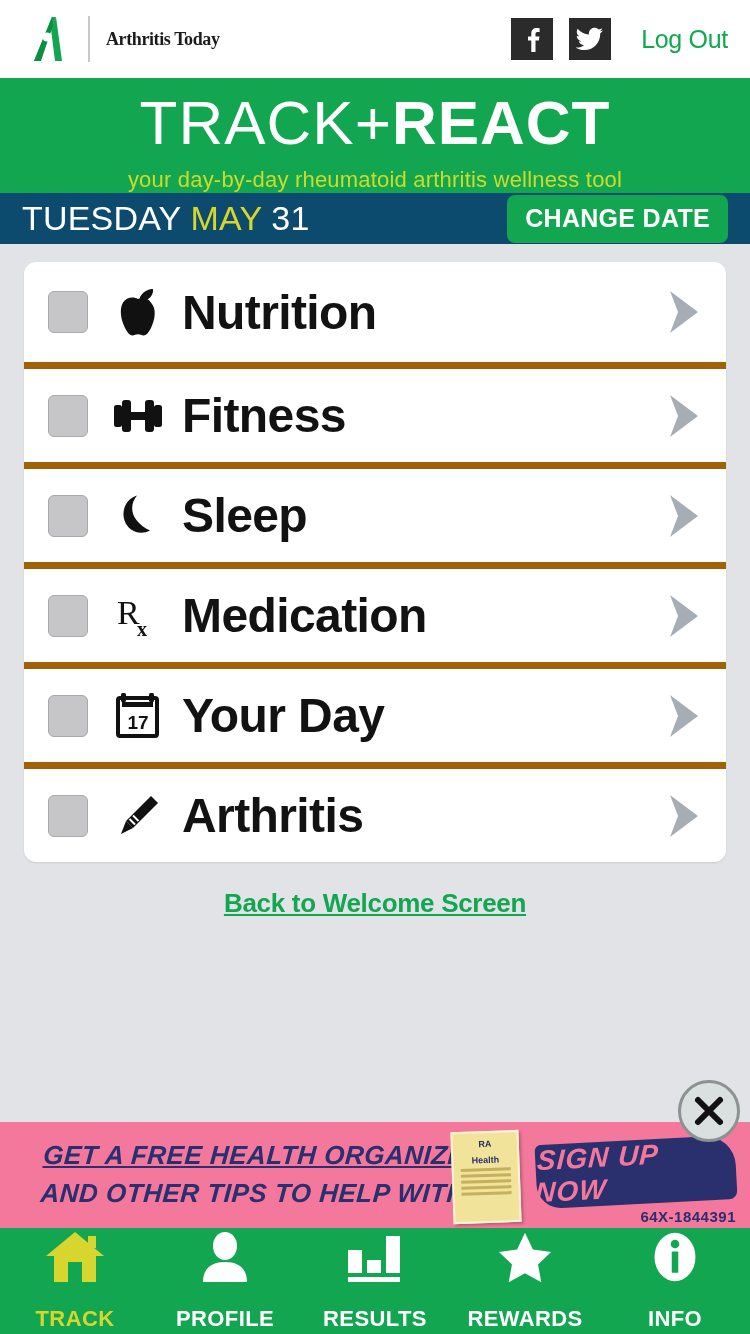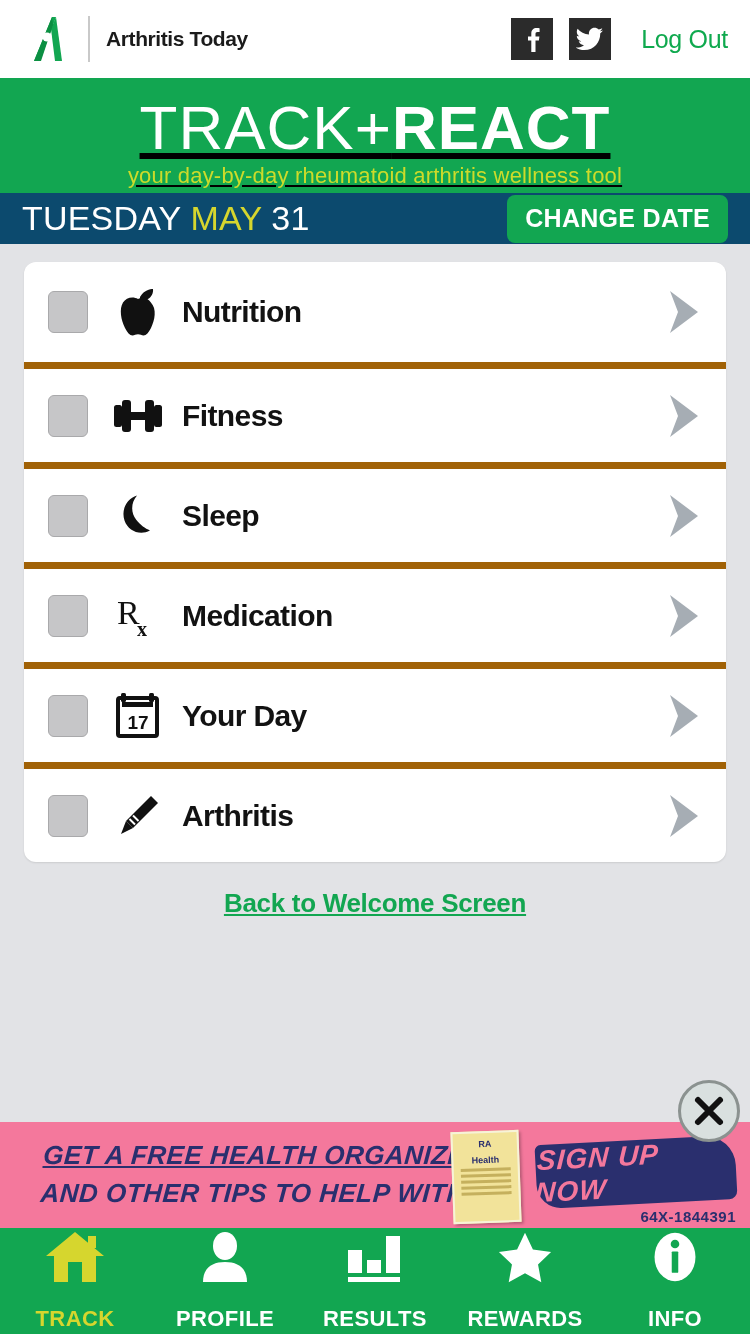--- a/index.html
+++ b/index.html
@@ -22,41 +22,40 @@
   .af-words {
     margin-left: 8px; line-height: 1.02;
     font-weight: bold; font-size: 21px; color: #1b1b1b;
     letter-spacing: -0.3px;
   }
   .af-words .tm { font-size: 9px; vertical-align: super; font-weight: normal; }
   .brand-divider {
     width: 2px; height: 46px; background: #c9c9c9; margin: 0 16px 0 18px;
   }
   .today-title {
-    font-size: 21px; font-weight: bold; color: #1b1b1b; letter-spacing: -0.4px;
+    font-size: 18px; font-weight: bold; color: #1b1b1b; letter-spacing: -0.4px; font-family: Liberation Serif, serif;
   }
   .brand-right {
     margin-left: auto; display: flex; align-items: center; gap: 16px;
   }
   .social-sq {
     width: 42px; height: 42px; background: #2b2b2b;
     display: flex; align-items: center; justify-content: center;
   }
   .logout {
     color: #0fa94e; font-size: 25px; margin-left: 14px; text-decoration: none;
     letter-spacing: -0.3px;
   }
 
   
   .hero {
     background: #12a651; height: 115px;
     display: flex; flex-direction: column;
-    align-items: center; justify-content: center;
+    align-items: center; justify-content: space-between;
     padding-top: 14px;
-    text-decoration: underline;
   }
   .hero-title {
     color: #ffffff; font-size: 62px; line-height: 62px;
     letter-spacing: 1px; font-weight: 300;
     white-space: nowrap;
   }
   .hero-title b { font-weight: bold; }
   .hero-sub {
     color: #cddb2a; font-size: 22px; margin-top: 4px; letter-spacing: 0.2px;
     white-space: nowrap;
@@ -91,21 +90,21 @@
   .row:first-child { border-top: none; }
   .cbox {
     width: 40px; height: 42px; flex: 0 0 40px;
     background: #c6c6c8; border: 1px solid #a9a9ab; border-radius: 6px;
   }
   .row-icon {
     width: 60px; flex: 0 0 60px; margin-left: 20px;
     display: flex; align-items: center; justify-content: center;
   }
   .row-label {
-    font-size: 30px; font-weight: bold; color: #121212;
+    font-size: 48px; font-weight: bold; color: #121212;
     letter-spacing: -0.6px; margin-left: 14px;
   }
   .chev { margin-left: auto; width: 44px; height: 50px; flex: 0 0 44px; }
 
   
   .backlink-wrap { text-align: center; margin-top: 26px; }
   .backlink {
     color: #12a651; font-size: 26px; font-weight: bold;
     text-decoration: underline; letter-spacing: -0.3px; cursor: pointer;
   }

